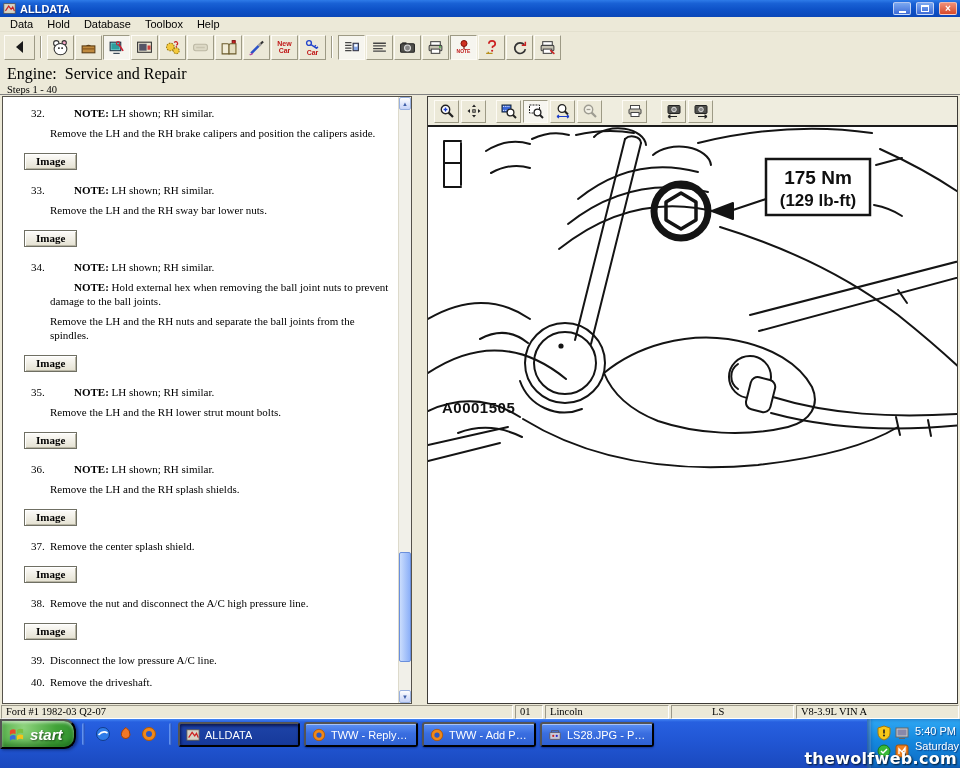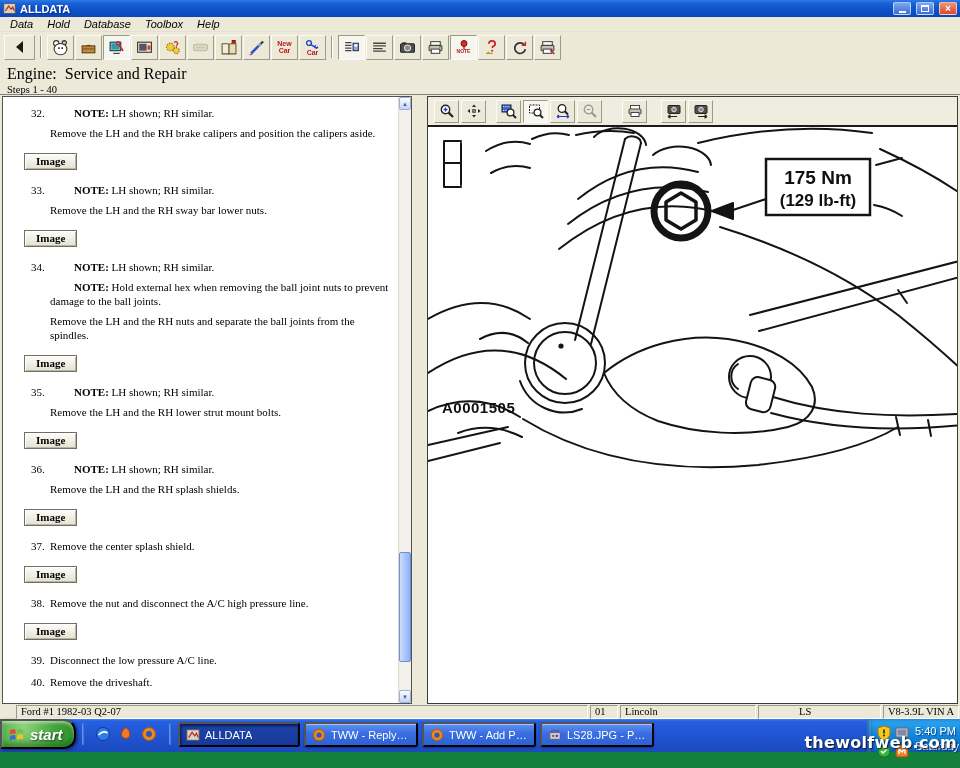--- a/index.html
+++ b/index.html
@@ -14,21 +14,21 @@
   .title-text { color:#fff; font-weight:bold; font-size:11px; text-shadow:1px 1px 1px #0a2a7a; flex:1; }
   .wc { width:18px; height:13px; border:1px solid rgba(255,255,255,.6); border-radius:2px;
     display:inline-flex; align-items:center; justify-content:center; color:#fff; font-size:10px; line-height:1;
     background:linear-gradient(#7CA8F0,#3D6CD8); margin-left:1px; }
   .wc.close { background:linear-gradient(#F09078,#D6492A); font-weight:bold; }
   .g-min { display:block; width:7px; height:2px; background:#fff; margin-top:7px; }
   .g-max { display:block; width:8px; height:7px; border:1px solid #fff; border-top:2px solid #fff; }
 
   
   .menubar { height:15px; display:flex; align-items:center; padding-left:3px; font-size:11px;
-    background:#ECE9D8; border-bottom:1px solid #E3E0CE;font-style:italic; }
+    background:#ECE9D8; border-bottom:1px solid #E3E0CE; }
   .menu-item { padding:0 7px; cursor:default; }
 
   
   .toolbar { height:30px; display:flex; align-items:center; padding:2px 4px; gap:1px; background:#ECE9D8; }
   .tbtn { width:27px; height:25px; flex:none; display:flex; flex-direction:column; align-items:center; justify-content:center;
     background:#ECE9D8; border:1px solid; border-color:#FDFBF5 #9D9A85 #9D9A85 #FDFBF5; }
   .tbtn.wide { width:31px; }
   .tbtn.pressed { border-color:#9D9A85 #FDFBF5 #FDFBF5 #9D9A85; background:#F6F5EF; }
   .tsep { width:2px; height:22px; border-left:1px solid #9D9A85; border-right:1px solid #fff; margin:0 4px; }
   .tbtn svg { display:block; }
@@ -78,25 +78,25 @@
   .diagram { position:absolute; left:0; top:0; }
   .diagram .ln { fill:none; stroke:#141414; stroke-width:2; stroke-linecap:round; stroke-linejoin:round; }
   .diagram .callout-text { font-family:"Liberation Sans",sans-serif; font-weight:bold; fill:#101010; text-anchor:middle; }
   .diagram .figid { font:bold 15px "Liberation Sans",sans-serif; fill:#101010; letter-spacing:.5px; }
 
   
   .statusbar { height:14px; display:flex; gap:2px; padding:0 1px; background:#ECE9D8;
     font:10.5px "Liberation Serif",serif; align-items:stretch; }
   .sb-cell { border:1px solid; border-color:#9C998A #FFFFFF #FFFFFF #9C998A; padding:0 4px;
     overflow:hidden; white-space:nowrap; line-height:12px; }
-  .sb-c0 { width:572px; flex:none;margin-left:15px; } .sb-c1 { width:28px; flex:none; }
-  .sb-c2 { width:136px; flex:none; } .sb-c3 { width:123px; flex:none;padding-left:40px; } .sb-c4 { flex:1; }
-
-  
-  .taskbar { position:relative; height:33px;
+  .sb-c0 { width:512px; flex:none; } .sb-c1 { width:28px; flex:none; }
+  .sb-c2 { width:124px; flex:none; } .sb-c3 { width:123px; flex:none;padding-left:40px; } .sb-c4 { flex:1; }
+
+  
+  .taskbar { position:relative; height:49px;
     background:linear-gradient(180deg,#4486F4 0%,#2760E0 6%,#2156D4 45%,#1A49BE 100%); }
   .tb-row { display:flex; align-items:flex-start; height:32px; }
   .start-btn { width:76px; height:30px; border-radius:0 12px 12px 0; display:flex; align-items:center; gap:5px;
     padding-left:6px; color:#fff; font:italic bold 15px "Liberation Sans",sans-serif; text-shadow:1px 1px 2px rgba(0,0,0,.55);
     background:radial-gradient(circle at 30% 25%,#8FD47E,#41A338 60%,#2F8F2E);
     box-shadow:inset 0 2px 3px rgba(255,255,255,.5), inset 0 -4px 5px rgba(0,60,0,.35), 2px 1px 3px rgba(0,0,30,.45); }
   .tb-divider { width:3px; height:22px; margin:4px 4px 0 6px; border-radius:2px;
     background:linear-gradient(90deg,#6FA0F8,#1C48B8); }
   .quicklaunch { display:flex; align-items:center; height:30px; gap:7px; padding:0 6px; }
   .ql-icon { width:16px; height:16px; display:inline-flex; }

